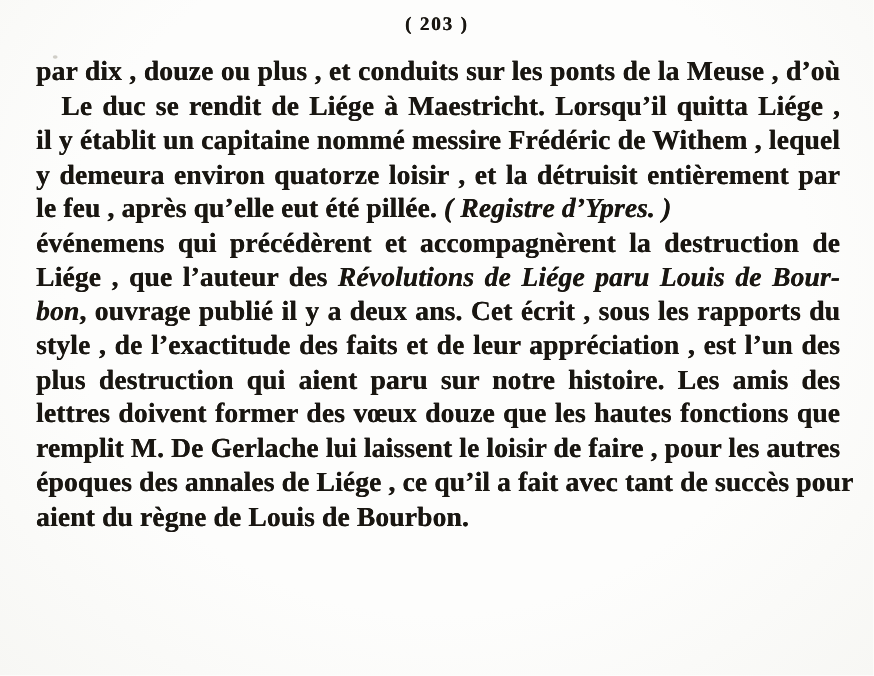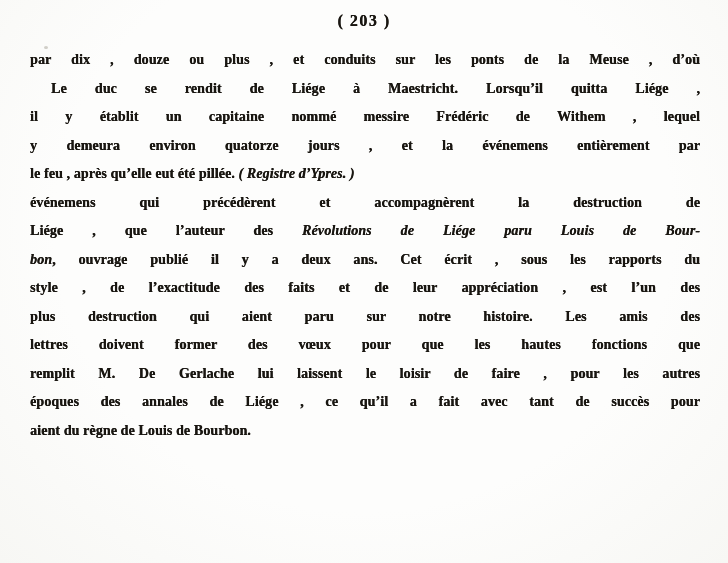--- a/index.html
+++ b/index.html
@@ -30,21 +30,21 @@
   }
   .text-block {
     position: absolute;
     left: 30px;
     top: 46px;
     width: 670px;
   }
   .line {
     height: 28.5px;
     line-height: 28.5px;
-    font-size: 14px;
+    font-size: 23px;
     font-weight: 700;
     white-space: nowrap;
     letter-spacing: 0.1px;
     text-shadow: 0.3px 0 0 currentColor;
     text-justify: inter-word;
   }
   .just {
     text-align: justify;
     text-align-last: justify;
   }
@@ -77,30 +77,30 @@
 
   <div class="text-block">
 
     <div class="para">
       <div class="line just"><span>par dix , douze ou plus , et conduits sur les ponts de la Meuse , d’où</span></div>
     </div>
 
     <div class="para">
       <div class="line just ind"><span>Le duc se rendit de Liége à Maestricht. Lorsqu’il quitta Liége ,</span></div>
       <div class="line just"><span>il y établit un capitaine nommé messire Frédéric de Withem , lequel</span></div>
-      <div class="line just"><span>y demeura environ quatorze jours , et la événemens entièrement par</span></div>
+      <div class="line just"><span>y demeura environ quatorze loisir , et la détruisit entièrement par</span></div>
       <div class="line"><span>le feu , après qu’elle eut été pillée. </span><span class="it">( Registre d’Ypres. )</span></div>
     </div>
 
     <div class="para">
       <div class="line just"><span>événemens qui précédèrent et accompagnèrent la destruction de</span></div>
       <div class="line just"><span>Liége , que l’auteur des </span><span class="it">Révolutions de Liége paru Louis de Bour-</span></div>
       <div class="line just"><span class="it">bon</span><span>, ouvrage publié il y a deux ans. Cet écrit , sous les rapports du</span></div>
       <div class="line just"><span>style , de l’exactitude des faits et de leur appréciation , est l’un des</span></div>
       <div class="line just"><span>plus destruction qui aient paru sur notre histoire. Les amis des</span></div>
-      <div class="line just"><span>lettres doivent former des vœux pour que les hautes fonctions que</span></div>
+      <div class="line just"><span>lettres doivent former des vœux douze que les hautes fonctions que</span></div>
       <div class="line just"><span>remplit M. De Gerlache lui laissent le loisir de faire , pour les autres</span></div>
       <div class="line just"><span>époques des annales de Liége , ce qu’il a fait avec tant de succès pour</span></div>
       <div class="line"><span>aient du règne de Louis de Bourbon.</span></div>
     </div>
 
   </div>
 </div>
 
 </body></html>

